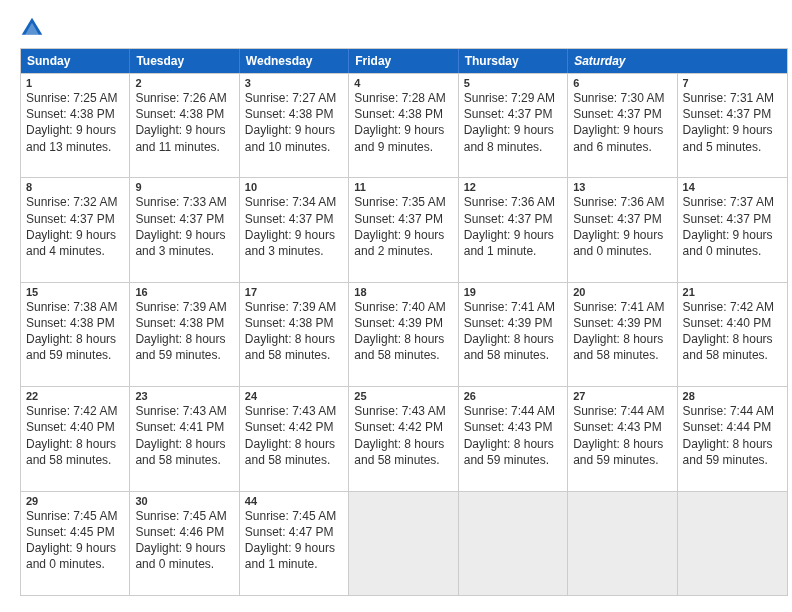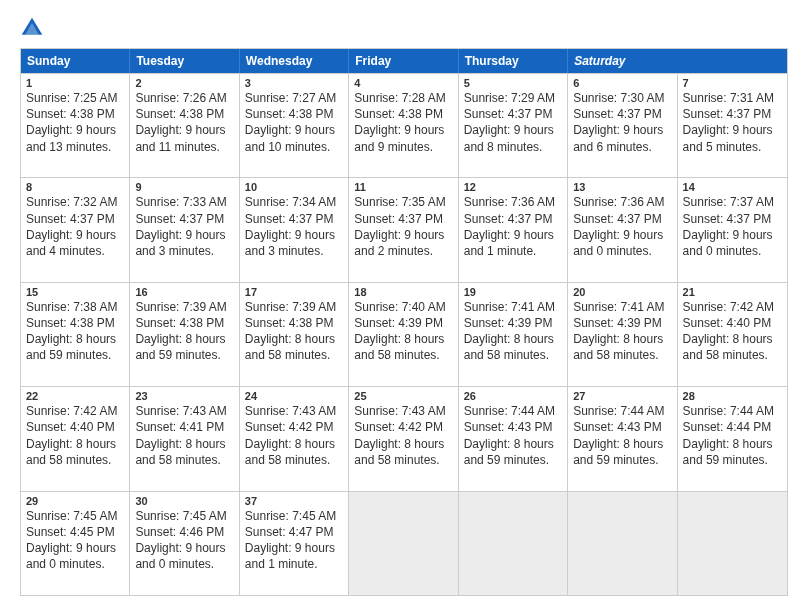--- a/index.html
+++ b/index.html
@@ -260,21 +260,21 @@
         <div class="cal-row">
           <div class="cal-cell">
             <span class="day-num">29</span>
             <div class="cell-text">Sunrise: 7:45 AM<br>Sunset: 4:45 PM<br>Daylight: 9 hours<br>and 0 minutes.</div>
           </div>
           <div class="cal-cell">
             <span class="day-num">30</span>
             <div class="cell-text">Sunrise: 7:45 AM<br>Sunset: 4:46 PM<br>Daylight: 9 hours<br>and 0 minutes.</div>
           </div>
           <div class="cal-cell">
-            <span class="day-num">37</span>
+            <span class="day-num">44</span>
             <div class="cell-text">Sunrise: 7:45 AM<br>Sunset: 4:47 PM<br>Daylight: 9 hours<br>and 1 minute.</div>
           </div>
           <div class="cal-cell shaded"></div>
           <div class="cal-cell shaded"></div>
           <div class="cal-cell shaded"></div>
           <div class="cal-cell shaded"></div>
         </div>
       </div>
   </div>
 </div>

